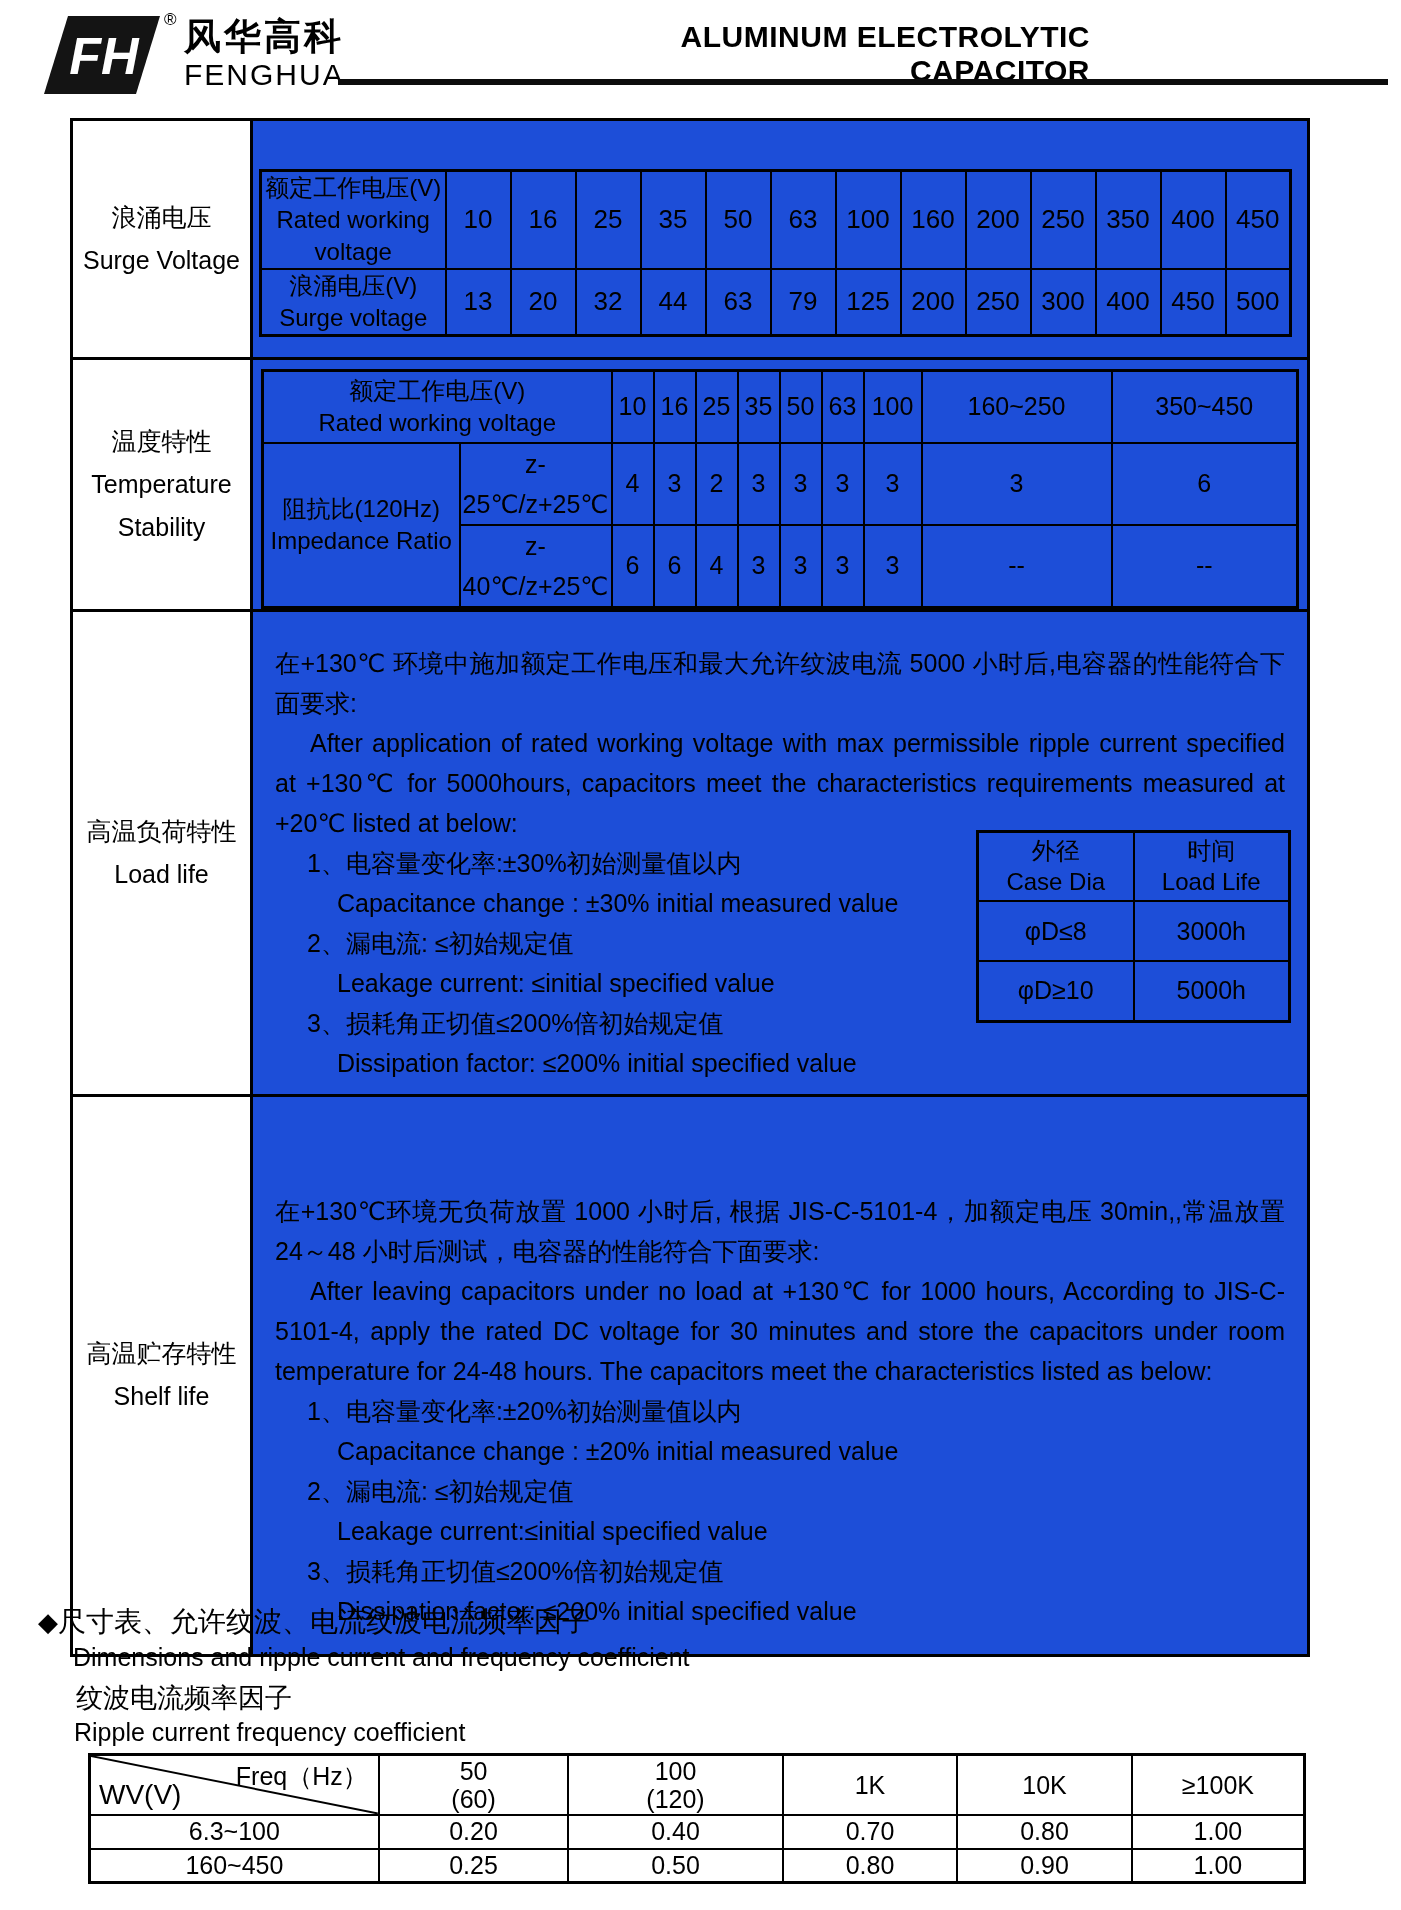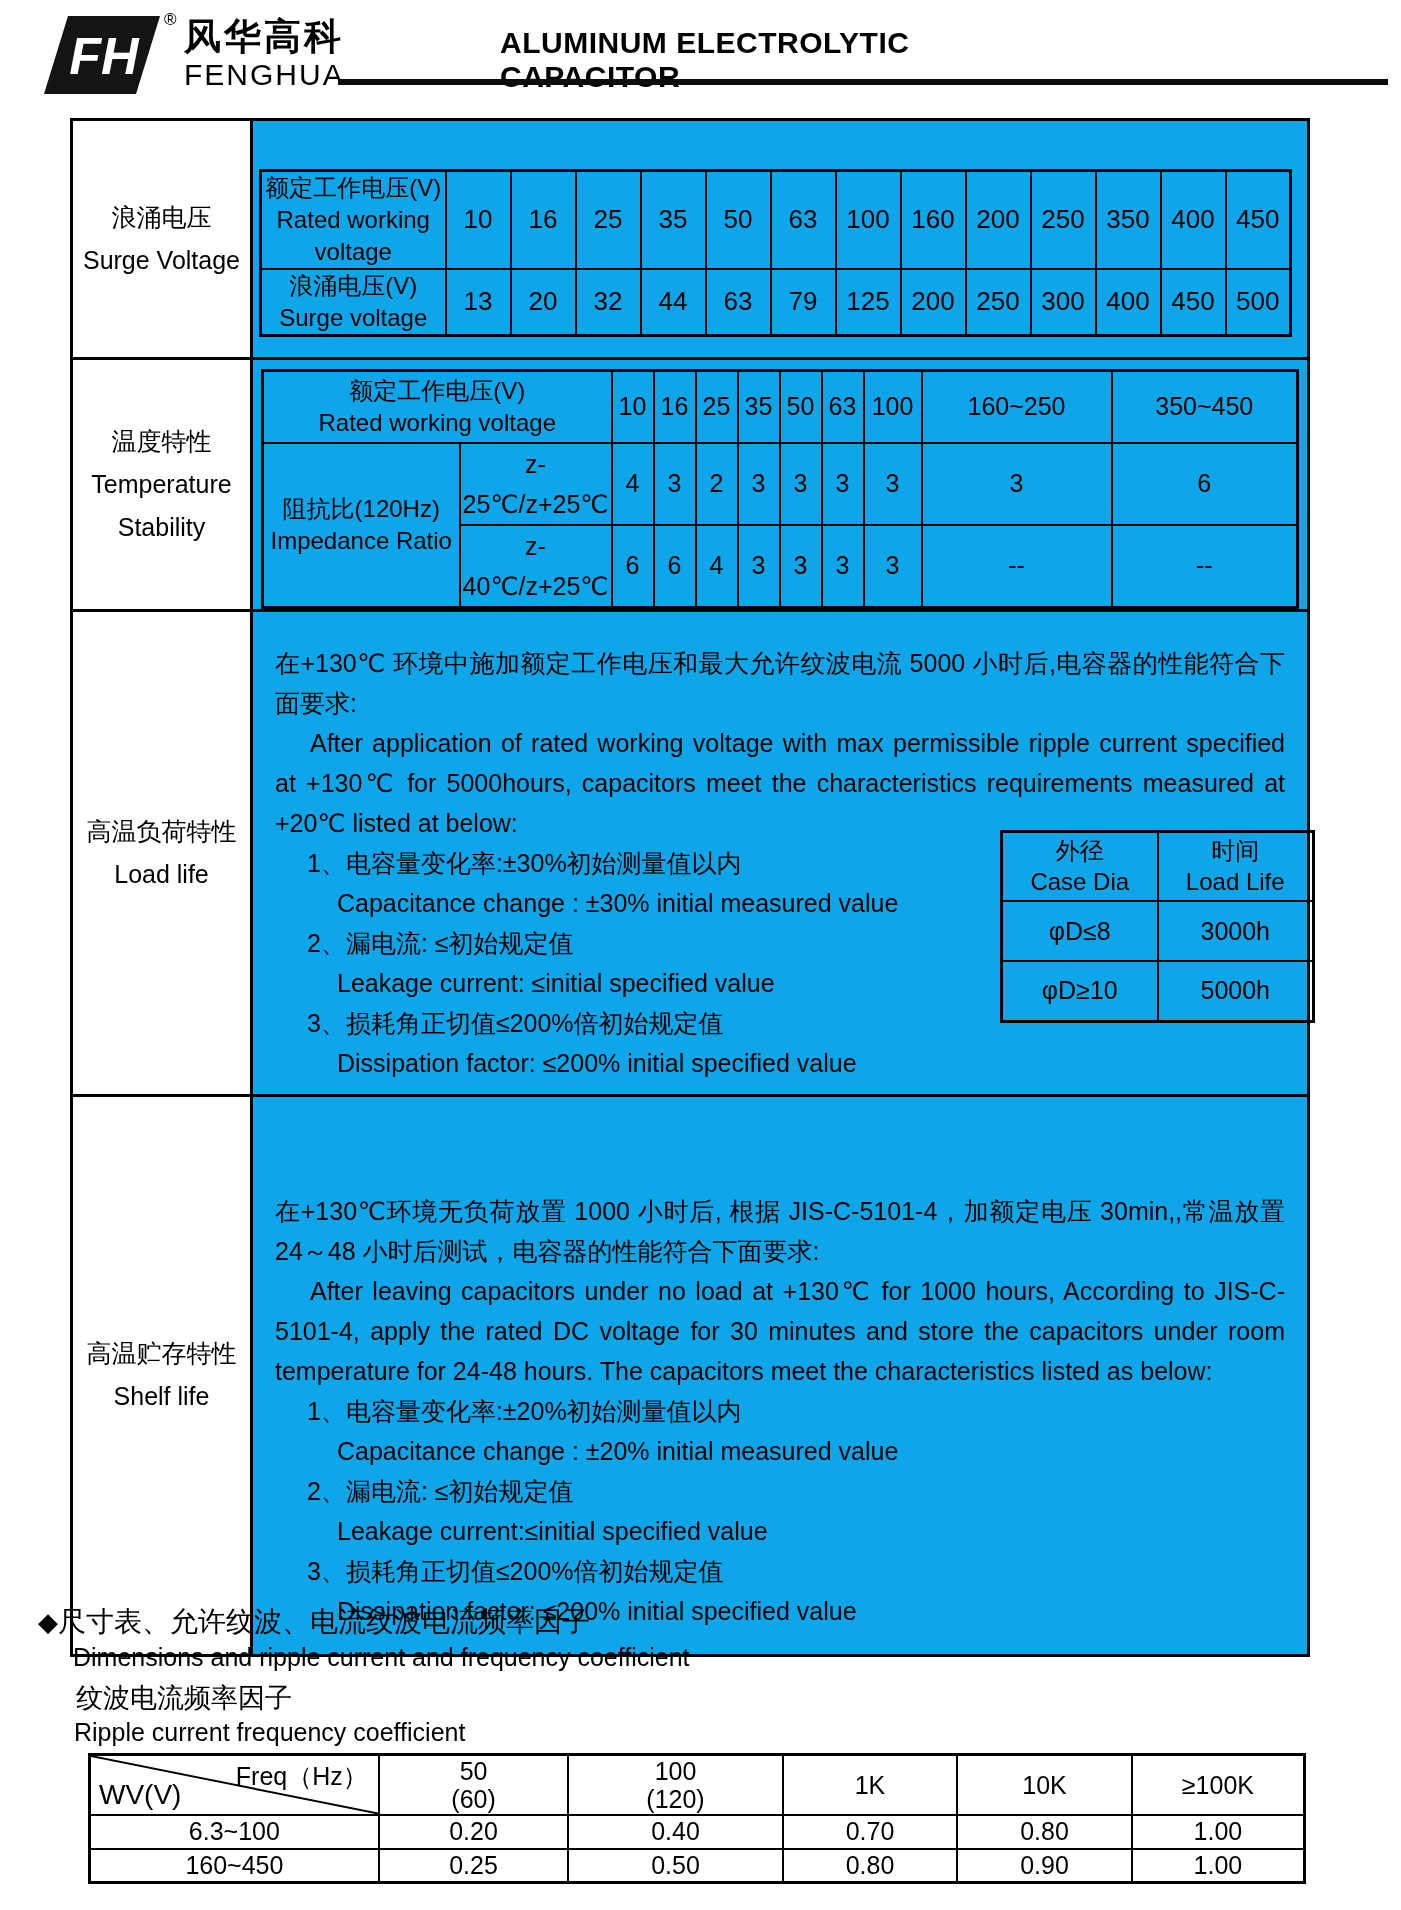--- a/index.html
+++ b/index.html
@@ -7,38 +7,38 @@
   body { font-family:"Liberation Sans","DejaVu Sans",sans-serif; color:#000; }
   .page { position:relative; width:1401px; height:1910px; background:#fff; overflow:hidden; }
 
   
   .logo-block { position:absolute; left:42px; top:12px; width:420px; height:86px; }
   .logo-mark { position:absolute; left:0; top:2px; }
   .reg-mark { position:absolute; left:122px; top:-2px; font-size:17px; }
   .brand { position:absolute; left:142px; top:4px; }
   .brand-cn { font-size:37px; font-weight:bold; letter-spacing:3px; line-height:42px; }
   .brand-en { font-size:30px; font-weight:normal; letter-spacing:2px; line-height:34px; }
-  .page-title { position:absolute; left:500px; top:26px; width:590px; text-align:left;
+  .page-title { position:absolute; left:500px; top:20px; width:590px; text-align:right;
                 font-size:30px; font-weight:bold; letter-spacing:0.5px; }
   .header-rule { position:absolute; left:338px; top:79px; width:1050px; height:6px; background:#0d0d0d; }
 
   
   table { border-collapse:collapse; }
   .main-table { position:absolute; left:70px; top:118px; width:1240px; table-layout:fixed; border:3px solid #000; }
   .main-table > tbody > tr > th, .main-table > tbody > tr > td { border:3px solid #000; vertical-align:middle; }
   .col-label { width:180px; }
   .row-surge { height:239px; }
   .row-temp  { height:193px; }
   .row-load  { height:485px; }
   .row-shelf { height:560px; }
   .rowlabel { text-align:center; font-weight:normal; font-size:25px; line-height:43px; background:#fff; }
-  .content-cell { position:relative; vertical-align:top; background:#0ea5e9; }
-
-  
-  .inner { border:3px solid #000; table-layout:fixed;margin-left:24px; }
+  .content-cell { position:relative; vertical-align:top; background:#1d4ed8; }
+
+  
+  .inner { border:3px solid #000; table-layout:fixed; }
   .inner th, .inner td { border:2px solid #000; text-align:center; vertical-align:middle; font-weight:normal; }
   .two-line { line-height:32px; font-size:24px; }
 
   
   .surge-table { margin:27px 0 0 6px; width:1030px; }
   .surge-table col.head-col { width:185px; }
   .surge-table col.v-col { width:65px; }
   .surge-table tr.hrow { height:77px; }
   .surge-table tr.vrow { height:66px; }
   .surge-table td { font-size:26px; }

